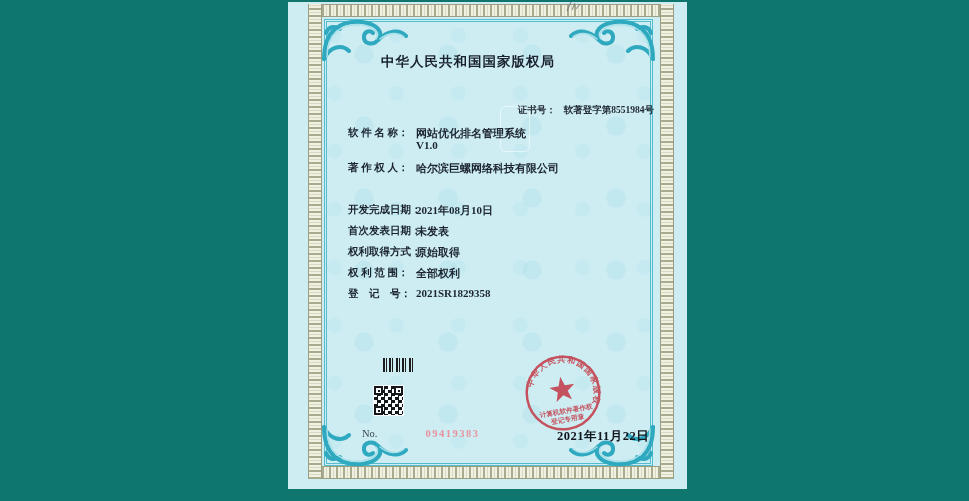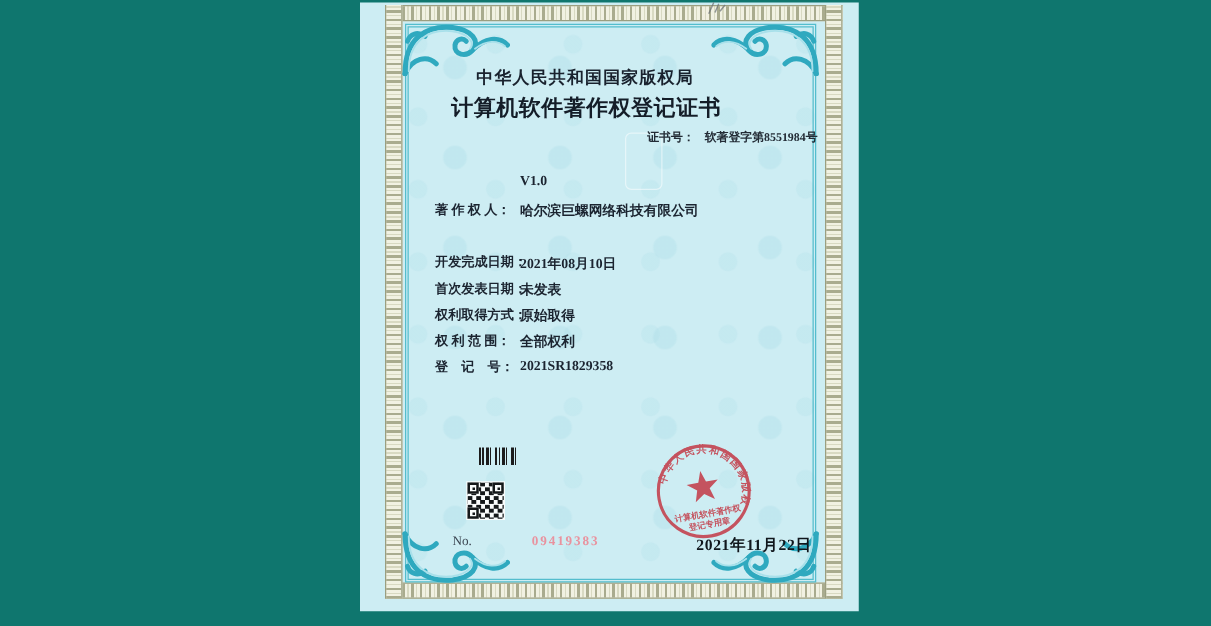--- a/index.html
+++ b/index.html
@@ -139,26 +139,29 @@
       </g>
     </svg>
 
     <svg class="ink-mark" viewBox="0 0 18 12">
       <path d="M3 10 L7 1 M8 9 L11 2 M12 8 L16 3" stroke="#6b7276" stroke-width="1.2" fill="none"></path>
     </svg>
 
     <div class="wm-rect"></div>
 
     <div class="issuer">中华人民共和国国家版权局</div>
-    <div class="cert-title">计算机软件著作权登记证书</div>
 
     <div class="certno-row">
       <span class="lbl">证书号：</span><span>软著登字第8551984号</span>
     </div>
 
+    <div class="row" style="top:124px">
+      <span class="flabel">软 件 名 称：</span>
+      <span class="fvalue">网站优化排名管理系统</span>
+    </div>
     <div class="row" style="top:137px">
       <span class="flabel"></span>
       <span class="fvalue">V1.0</span>
     </div>
     <div class="row" style="top:159px">
       <span class="flabel">著 作 权 人：</span>
       <span class="fvalue">哈尔滨巨螺网络科技有限公司</span>
     </div>
     <div class="row" style="top:201px">
       <span class="flabel">开发完成日期：</span>

